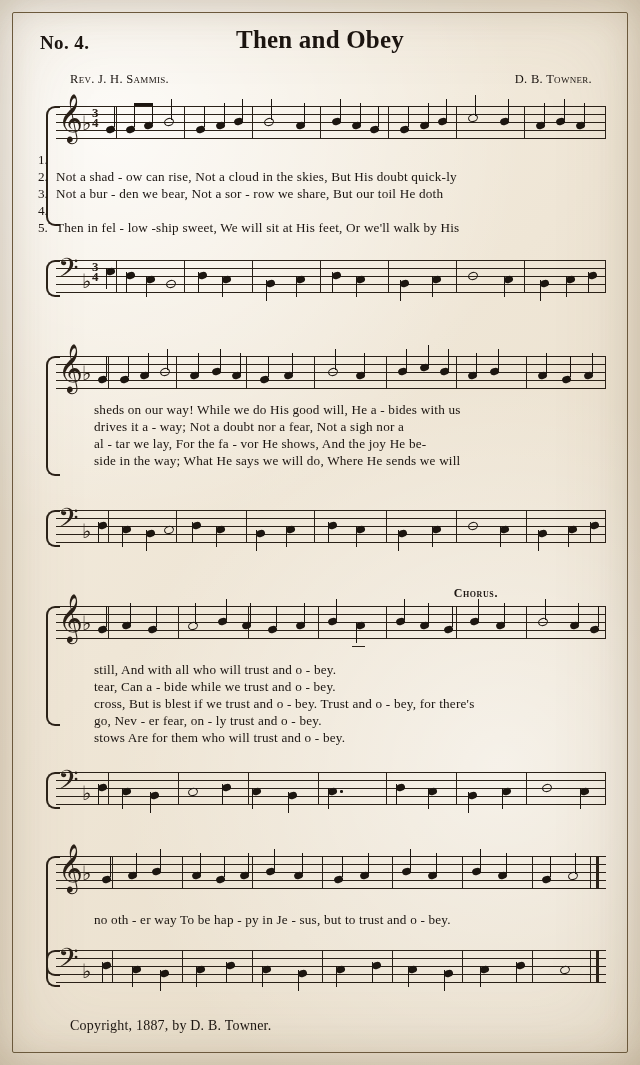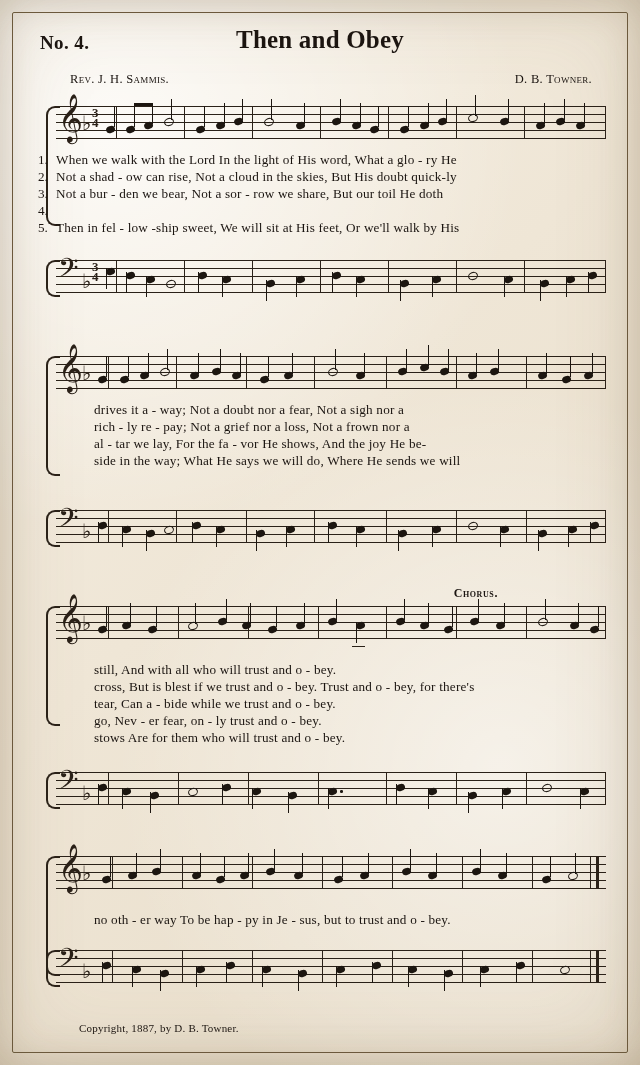--- a/index.html
+++ b/index.html
@@ -218,23 +218,23 @@
   .chorus-label {
     position: absolute;
     right: 108px;
     font-size: 12px;
     font-variant: small-caps;
     letter-spacing: 0.6px;
     font-weight: bold;
   }
   .copyright {
     position: absolute;
-    left: 45px;
+    left: 36px;
     bottom: 2px;
-    font-size: 11px;
+    font-size: 14px;
     letter-spacing: 0.2px;
   }
 </style>
 </head>
 <body>
 
 <div class="page">
   <div class="border-frame"></div>
 
   <div class="content">
@@ -314,21 +314,20 @@
           <div class="stem" style="left:488px; top:-3px;"></div>
         <div class="note" style="left:500px; top:12px;"></div>
           <div class="stem" style="left:508px; top:-7px;"></div>
         <div class="note" style="left:520px; top:16px;"></div>
           <div class="stem" style="left:528px; top:-3px;"></div>
       </div>
 
       <div class="lyrics" style="position:absolute; left:0; top:52px; width:572px;">
         <div class="lyric-line">
           <span class="ln">1.</span>
-          <span class="tx">When we walk  with the Lord  In  the  light  of  His word,  What a   glo - ry   He</span>
         </div>
         <div class="lyric-line">
           <span class="ln">2.</span>
           <span class="tx">Not   a   shad - ow  can  rise,   Not  a cloud  in   the skies, But His doubt quick-ly</span>
         </div>
         <div class="lyric-line">
           <span class="ln">3.</span>
           <span class="tx">Not   a   bur - den  we  bear,   Not  a  sor - row   we share, But our   toil   He doth</span>
         </div>
         <div class="lyric-line">
@@ -453,24 +452,24 @@
         <div class="note" style="left:482px; top:16px;"></div>
           <div class="stem" style="left:490px; top:-3px;"></div>
         <div class="note" style="left:506px; top:20px;"></div>
           <div class="stem" style="left:514px; top:0px;"></div>
         <div class="note" style="left:528px; top:16px;"></div>
           <div class="stem" style="left:536px; top:-3px;"></div>
       </div>
 
       <div class="lyrics" style="position:absolute; left:0; top:52px; width:572px;">
         <div class="lyric-line indented">
+          <span class="tx">sheds on  our  way!   While we do   His good will,    He    a - bides with us</span>
+        </div>
+        <div class="lyric-line indented">
           <span class="tx">drives it   a - way;   Not  a doubt nor   a    fear,    Not   a  sigh  nor   a</span>
-        </div>
-        <div class="lyric-line indented">
-          <span class="tx">rich - ly  re - pay;   Not  a grief  nor    a    loss,    Not   a frown nor  a</span>
         </div>
         <div class="lyric-line indented">
           <span class="tx">al - tar  we  lay,    For  the   fa - vor   He shows,   And  the  joy  He be-</span>
         </div>
         <div class="lyric-line indented">
           <span class="tx">side  in  the  way;   What He says  we  will   do,     Where He sends we will</span>
         </div>
       </div>
 
       <div style="position:absolute; left:22px; top:160px; width:550px; height:33px;">
@@ -586,24 +585,24 @@
           <div class="stem" style="left:522px; top:-3px;"></div>
         <div class="note" style="left:534px; top:20px;"></div>
           <div class="stem" style="left:542px; top:0px;"></div>
       </div>
 
       <div class="lyrics" style="position:absolute; left:0; top:62px; width:572px;">
         <div class="lyric-line indented">
           <span class="tx">still,   And with  all  who will  trust and  o - bey.</span>
         </div>
         <div class="lyric-line indented">
+          <span class="tx">tear,   Can   a - bide while we trust and  o - bey.</span>
+        </div>
+        <div class="lyric-line indented">
           <span class="tx">cross,  But  is blest   if   we trust and  o - bey.  Trust  and   o - bey, for there's</span>
-        </div>
-        <div class="lyric-line indented">
-          <span class="tx">tear,   Can   a - bide while we trust and  o - bey.</span>
         </div>
         <div class="lyric-line indented">
           <span class="tx">go,    Nev - er fear,   on - ly  trust and  o - bey.</span>
         </div>
         <div class="lyric-line indented">
           <span class="tx">stows  Are  for them  who will trust and  o - bey.</span>
         </div>
       </div>
 
       <div style="position:absolute; left:22px; top:172px; width:550px; height:33px;">

